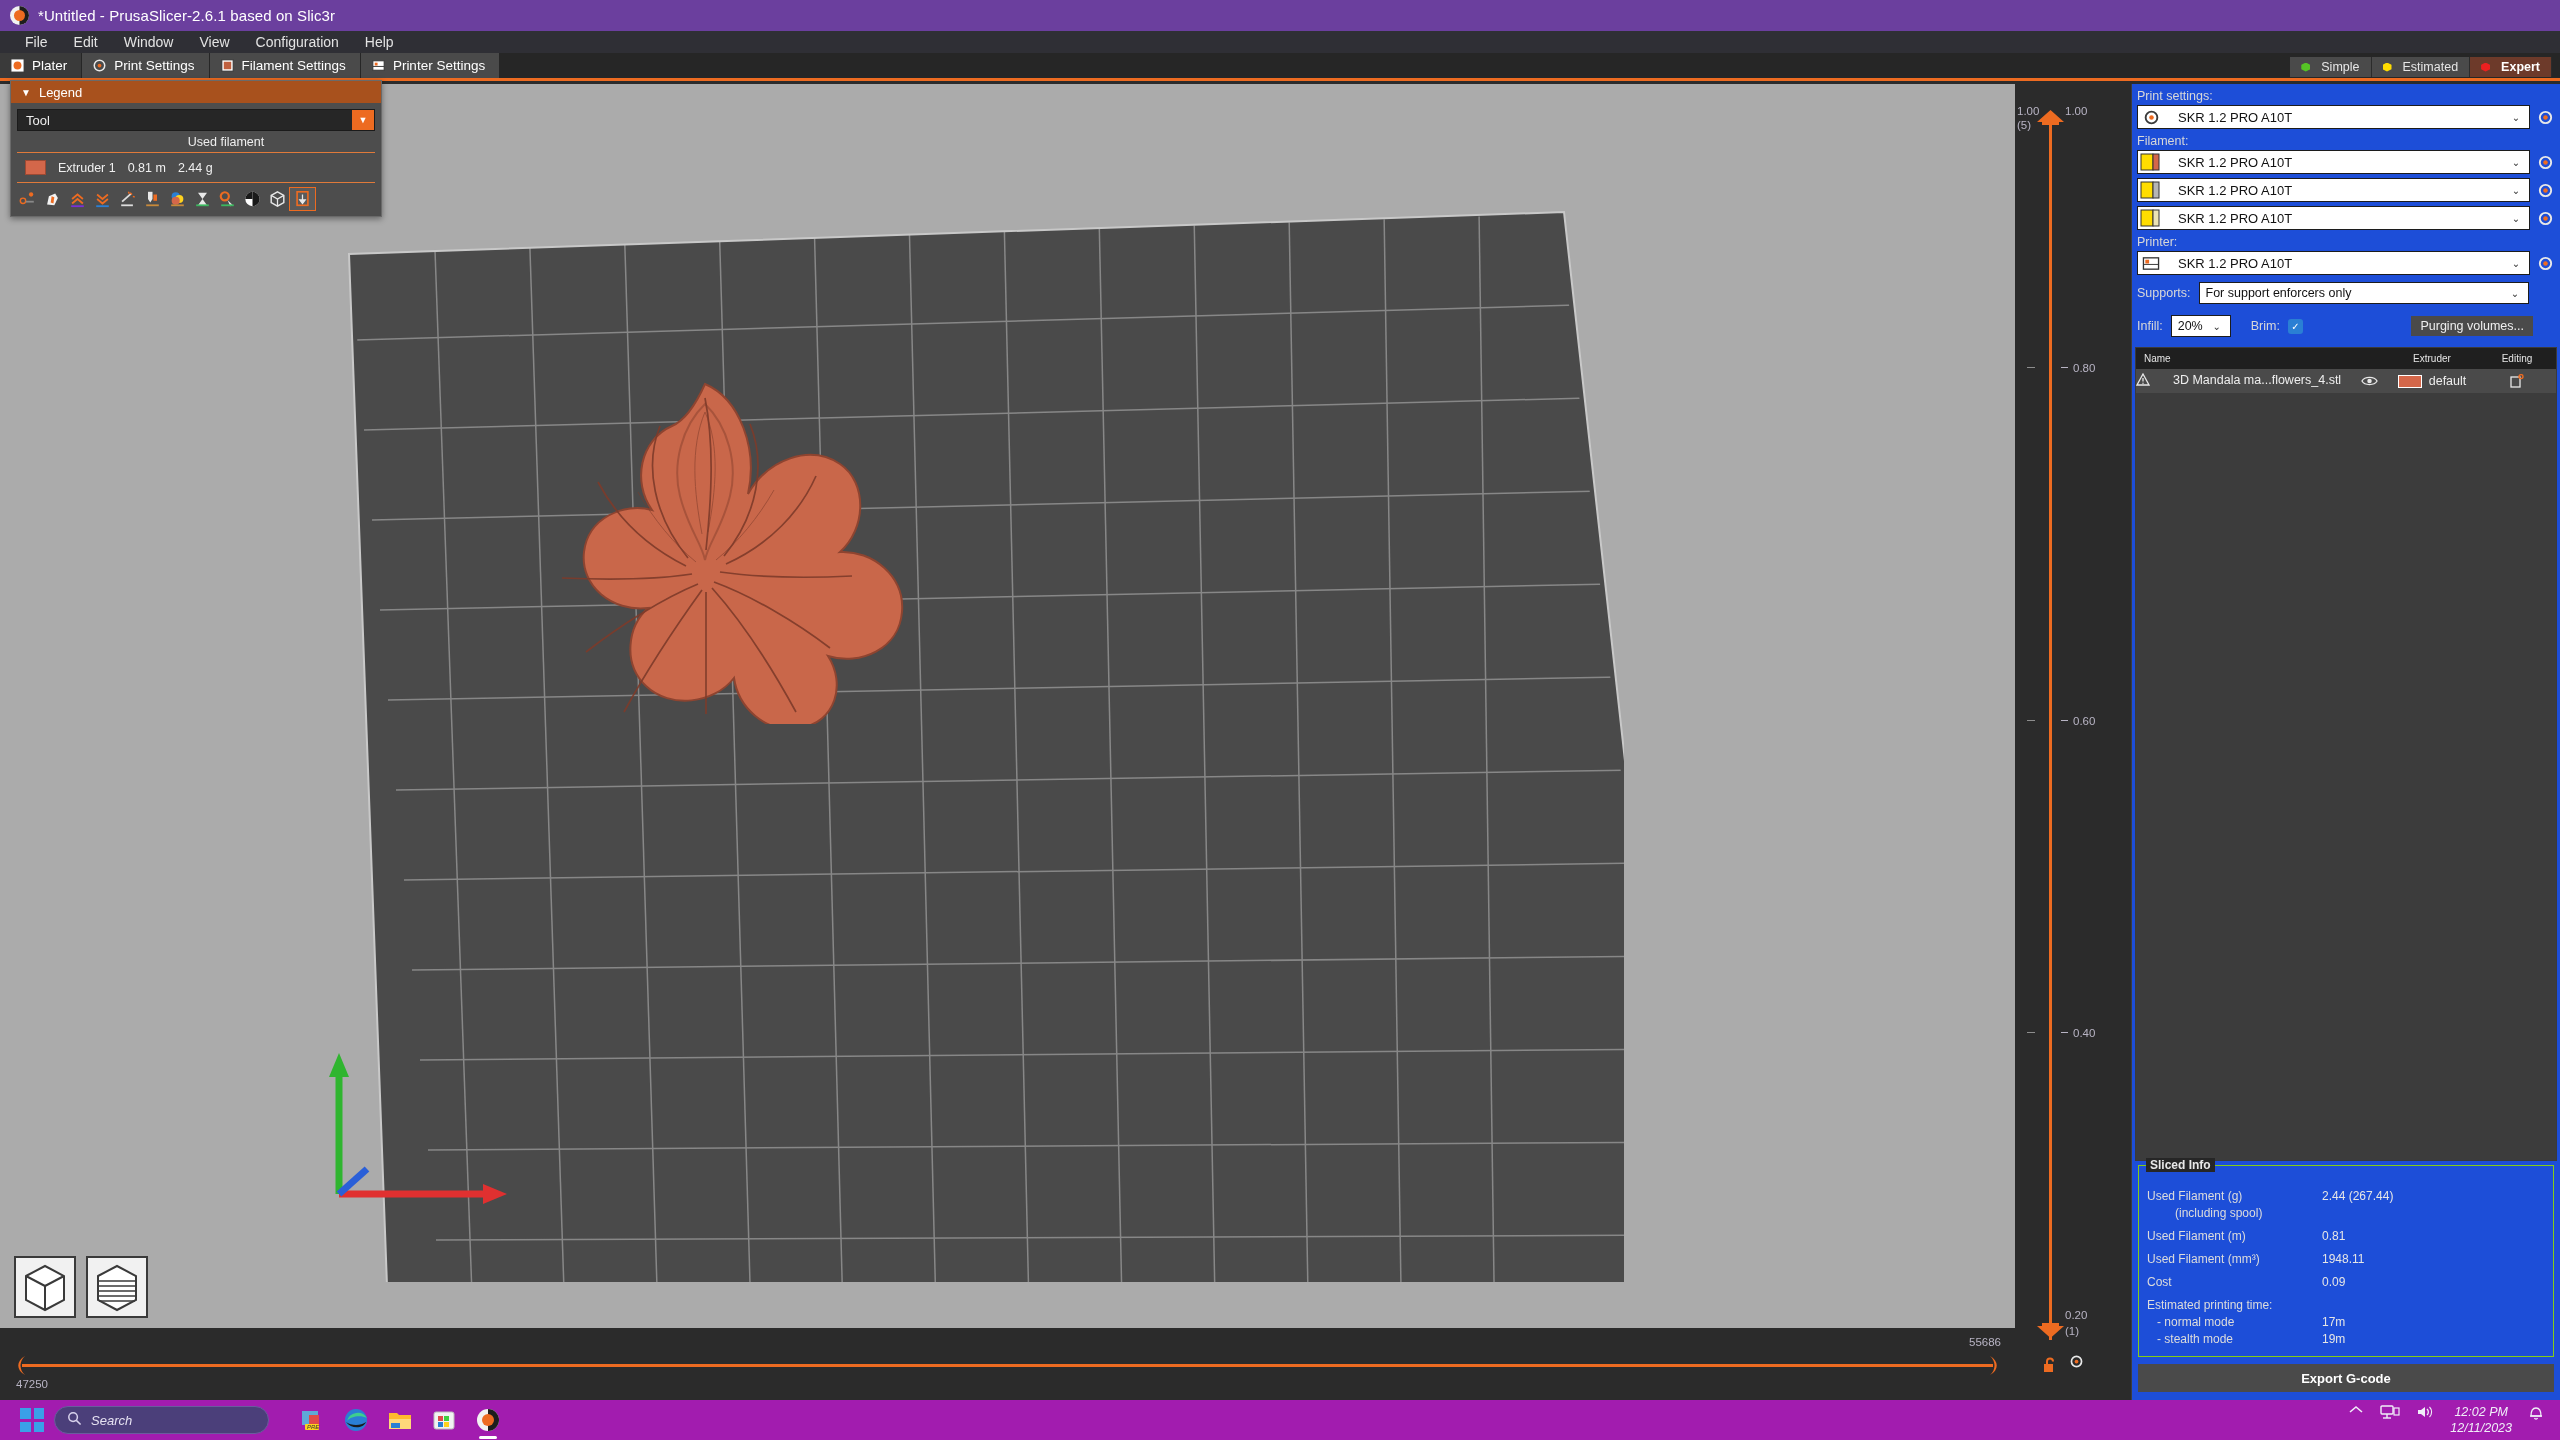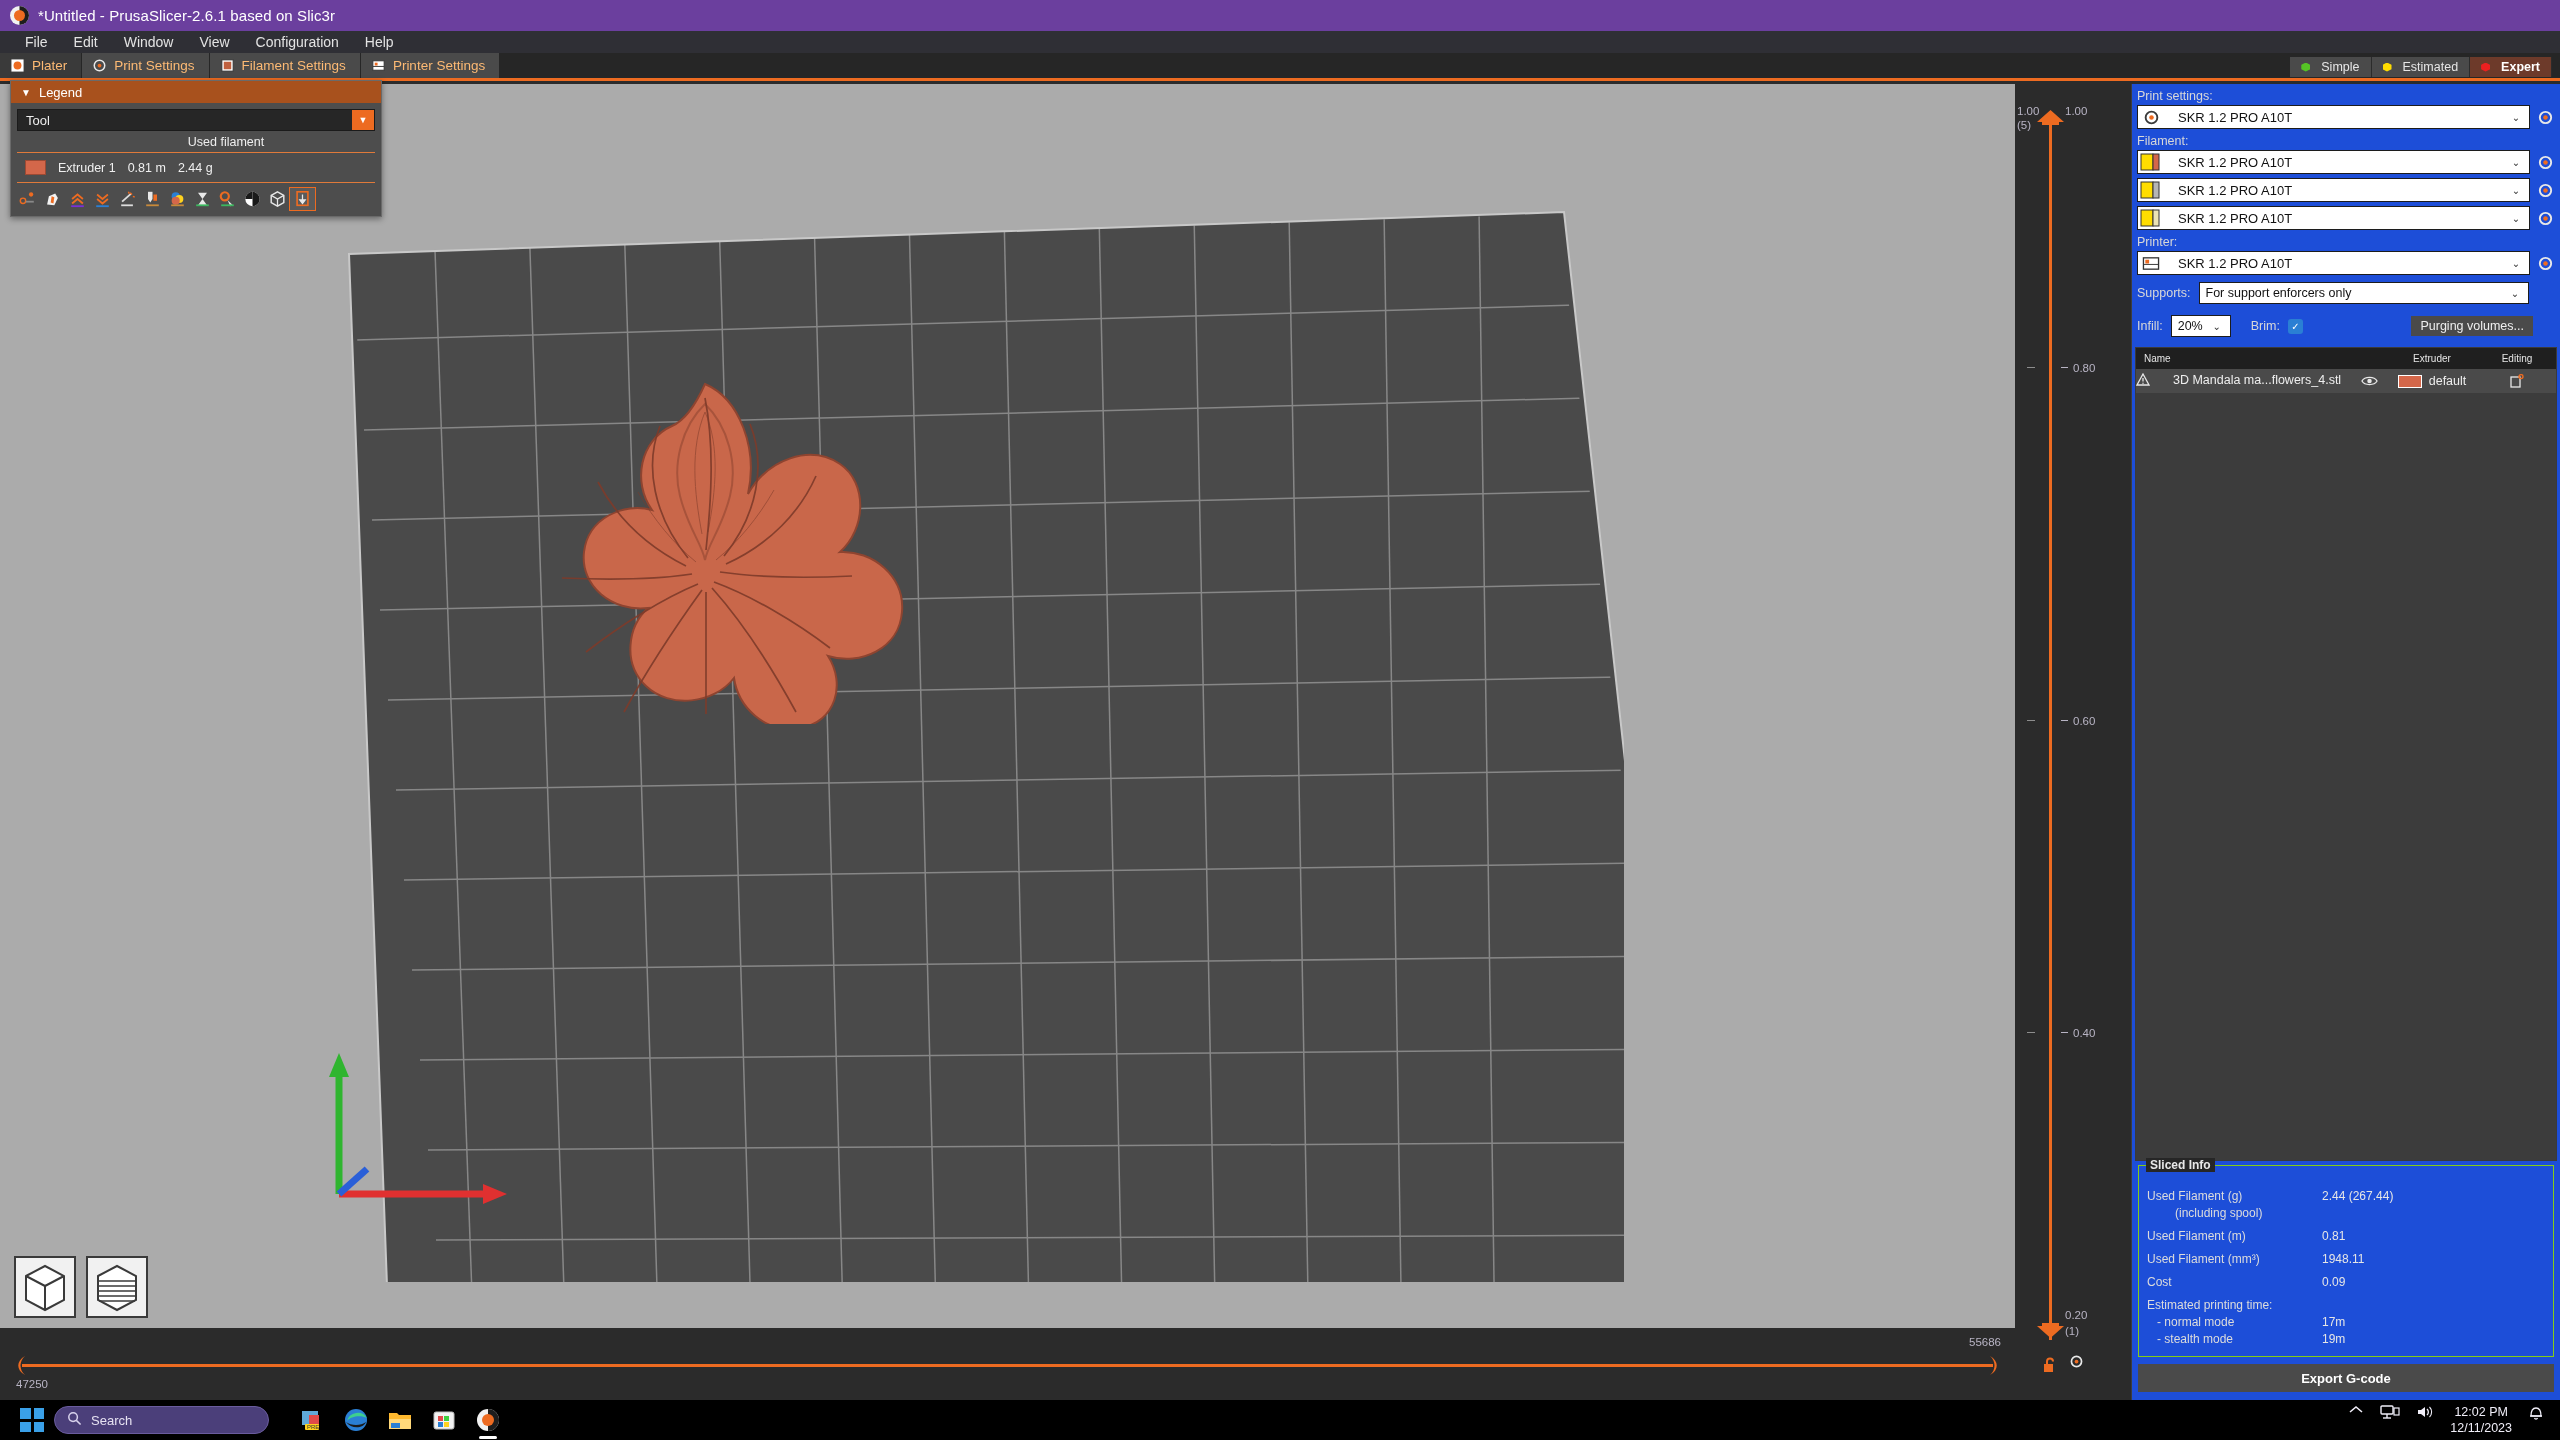--- a/index.html
+++ b/index.html
@@ -44,21 +44,21 @@
 
   
   .tabbar {
     position: absolute; left: 0; top: 53px; width: 2560px; height: 28px;
     background: #262626; display: flex; align-items: stretch;
     border-bottom: 3px solid #ed6b21;
   }
   .tab {
     display: flex; align-items: center; gap: 7px; padding: 0 14px 0 10px;
     background: #4a4a4a; border-right: 1px solid #262626; font-size: 13.5px;
-    color: #fdba74; position: relative;
+    color: #ffffff; position: relative;
   }
   .tab.active { background: #3a3a3a; }
   .tab.active::after {
     content: ""; position: absolute; left: 0; right: 0; bottom: -3px; height: 3px;
     background: #ed6b21;
   }
   .tab-ico { width: 15px; height: 15px; flex: none; display: block; }
 
   
   .modes {
@@ -239,21 +239,21 @@
   .si-v { color: #e6e6e6; }
   .export {
     margin: 7px 6px 8px 6px; background: #4a4a4a; height: 28px;
     display: flex; align-items: center; justify-content: center;
     font-size: 13px; font-weight: bold; color: #fff;
   }
 
   
   .taskbar {
     position: absolute; left: 0; bottom: 0; width: 2560px; height: 40px;
-    background: #000000; display: flex; align-items: center;
+    background: #a21caf; display: flex; align-items: center; font-style: italic;
   }
   .tb-left { display: flex; align-items: center; gap: 10px; padding-left: 20px; }
   .winlogo { width: 24px; height: 24px; display: grid;
              grid-template-columns: 1fr 1fr; grid-template-rows: 1fr 1fr; gap: 3px; }
   .winlogo i { background: #3aa0e8; display: block; }
   .searchbox {
     width: 215px; height: 28px; border-radius: 14px; background: #4b3f7a;
     border: 1px solid #6a5c9e; display: flex; align-items: center; gap: 9px;
     padding-left: 12px; font-size: 13px; color: #e6e2f2;
   }

